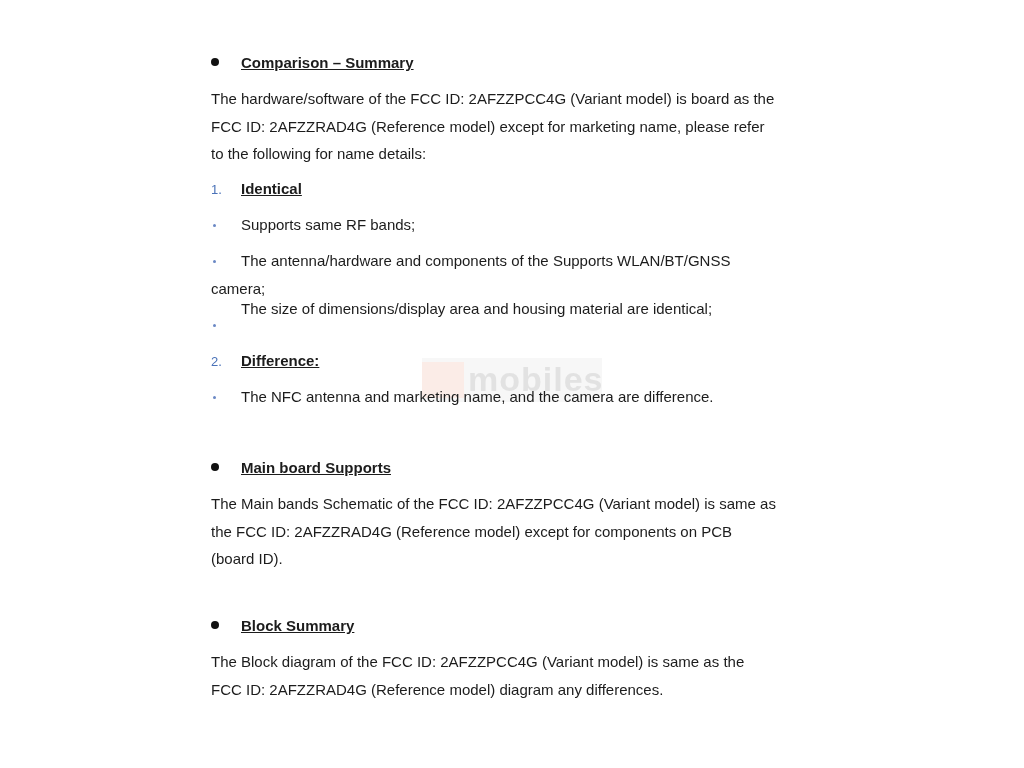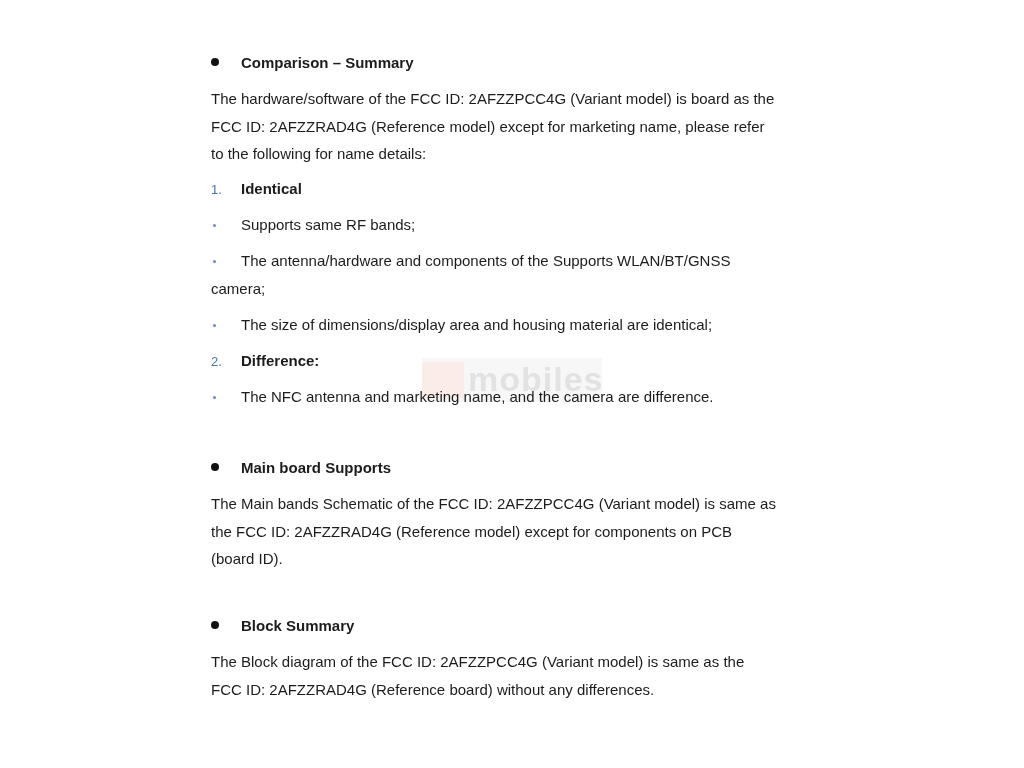--- a/index.html
+++ b/index.html
@@ -1,20 +1,20 @@
 <!DOCTYPE html>
 <html><head>
 <meta charset="utf-8">
 <style>
   html, body { margin:0; padding:0; }
   body { width:1024px; height:768px; background:#fff; position:relative; overflow:hidden;
          font-family:"Liberation Sans", sans-serif; color:#1c1c1c; }
   .page { position:absolute; left:211px; top:0; width:620px; }
   .line { position:absolute; left:0; font-size:15px; white-space:nowrap; line-height:18px; }
-  .bold { font-weight:bold; }
+  .bold { font-weight:bold;text-decoration:underline; }
   .bullet-dot { position:absolute; left:0; width:8px; height:8px; border-radius:50%; background:#111; }
   .marker { position:absolute; left:0; font-size:13px; color:#4a72b8; }
   .small-dot { position:absolute; left:2px; width:3px; height:3px; border-radius:50%; background:#6a88c4; }
   .indent { left:30px; }
   .watermark { position:absolute; left:422px; top:358px; width:180px; height:44px;
                background:rgba(240,240,240,0.55); }
   .watermark .logo { position:absolute; left:0; top:4px; width:42px; height:36px; background:rgba(255,225,215,0.5); }
   .watermark .wm-text { position:absolute; left:46px; top:2px; font-size:34px; font-weight:bold; color:rgba(210,210,210,0.55); letter-spacing:1px; }
 </style>
 </head>
@@ -37,31 +37,31 @@
   <div class="line bold indent" style="top:180px">Identical</div>
 
   <div class="small-dot" style="top:224px"></div>
   <div class="line indent" style="top:216px">Supports same RF bands;</div>
 
   <div class="small-dot" style="top:260px"></div>
   <div class="line indent" style="top:252px">The antenna/hardware and components of the Supports WLAN/BT/GNSS</div>
   <div class="line" style="top:280px">camera;</div>
 
   <div class="small-dot" style="top:324px"></div>
-  <div class="line indent" style="top:316px">The size of dimensions/display area and housing material are identical;</div>
+  <div class="line indent" style="top:300px">The size of dimensions/display area and housing material are identical;</div>
 
   <div class="marker" style="top:354px">2.</div>
   <div class="line bold indent" style="top:352px">Difference:</div>
 
   <div class="small-dot" style="top:396px"></div>
   <div class="line indent" style="top:388px">The NFC antenna and marketing name, and the camera are difference.</div>
 
   <div class="bullet-dot" style="top:463px"></div>
   <div class="line bold indent" style="top:459px">Main board Supports</div>
   <div class="line" style="top:495px">The Main bands Schematic of the FCC ID: 2AFZZPCC4G (Variant model) is same as</div>
   <div class="line" style="top:523px">the FCC ID: 2AFZZRAD4G (Reference model) except for components on PCB</div>
   <div class="line" style="top:550px">(board ID).</div>
 
   <div class="bullet-dot" style="top:621px"></div>
   <div class="line bold indent" style="top:617px">Block Summary</div>
   <div class="line" style="top:653px">The Block diagram of the FCC ID: 2AFZZPCC4G (Variant model) is same as the</div>
-  <div class="line" style="top:681px">FCC ID: 2AFZZRAD4G (Reference board) without any differences.</div>
+  <div class="line" style="top:681px">FCC ID: 2AFZZRAD4G (Reference model) diagram any differences.</div>
 </div>
 
 </body></html>

